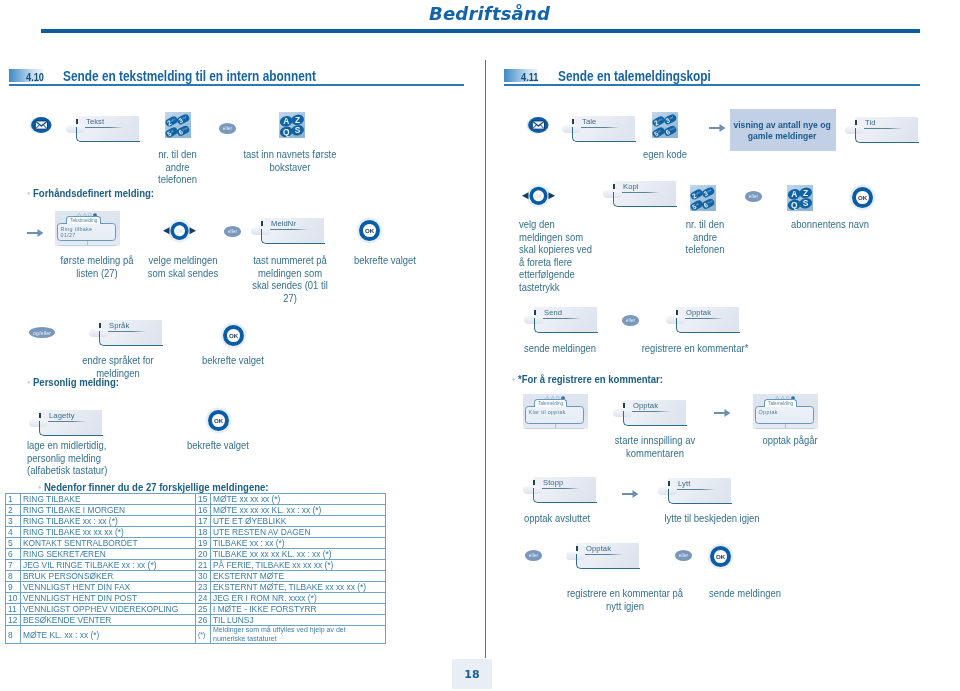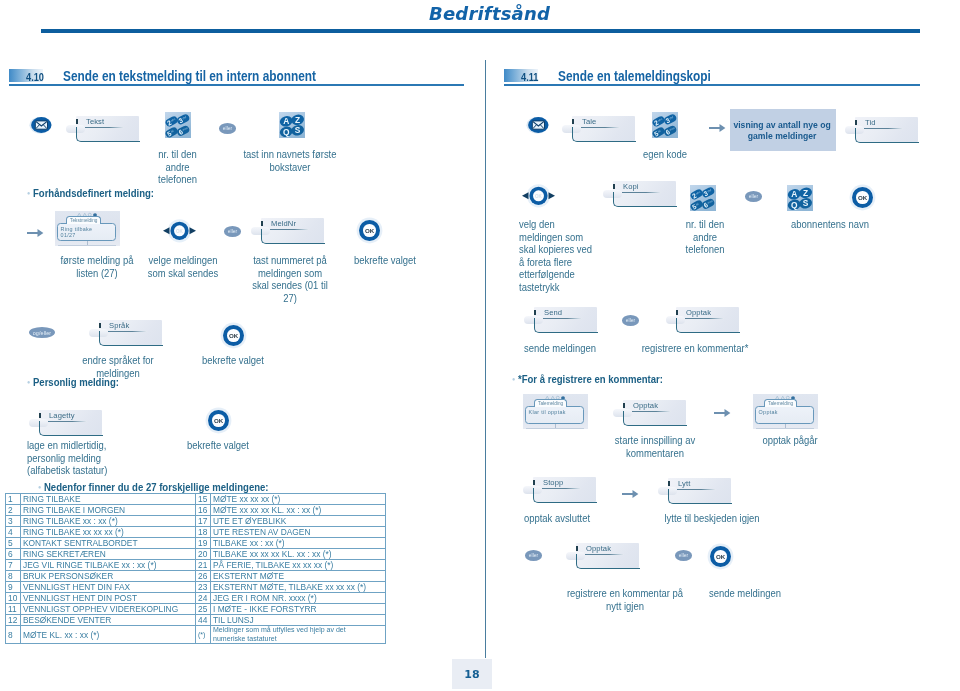--- a/index.html
+++ b/index.html
@@ -353,21 +353,21 @@
         </tr>
         <tr>
           <td class="n"><span>7</span></td>
           <td class="t"><span>JEG VIL RINGE TILBAKE xx : xx (*)</span></td>
           <td class="n"><span>21</span></td>
           <td class="t"><span>PÅ FERIE, TILBAKE xx xx xx (*)</span></td>
         </tr>
         <tr>
           <td class="n"><span>8</span></td>
           <td class="t"><span>BRUK PERSONSØKER</span></td>
-          <td class="n"><span>26</span></td>
+          <td class="n"><span>30</span></td>
           <td class="t"><span>EKSTERNT MØTE</span></td>
         </tr>
         <tr>
           <td class="n"><span>9</span></td>
           <td class="t"><span>VENNLIGST HENT DIN FAX</span></td>
           <td class="n"><span>23</span></td>
           <td class="t"><span>EKSTERNT MØTE, TILBAKE xx xx xx (*)</span></td>
         </tr>
         <tr>
           <td class="n"><span>10</span></td>
@@ -377,21 +377,21 @@
         </tr>
         <tr>
           <td class="n"><span>11</span></td>
           <td class="t"><span>VENNLIGST OPPHEV VIDEREKOPLING</span></td>
           <td class="n"><span>25</span></td>
           <td class="t"><span>I MØTE - IKKE FORSTYRR</span></td>
         </tr>
         <tr>
           <td class="n"><span>12</span></td>
           <td class="t"><span>BESØKENDE VENTER</span></td>
-          <td class="n"><span>44</span></td>
+          <td class="n"><span>26</span></td>
           <td class="t"><span>TIL LUNSJ</span></td>
         </tr>
         <tr>
           <td class="n" style="height: 18px;"><span>8</span></td>
           <td class="t" style="height: 18px;"><span>MØTE KL. xx : xx (*)</span></td>
           <td class="n small" style="height: 18px;"><span>(*)</span></td>
           <td class="t small" style="height: 16px;"><span>Meldinger som må utfylles ved hjelp av det numeriske tastaturet</span></td>
         </tr>
       </tbody>
   </table>

